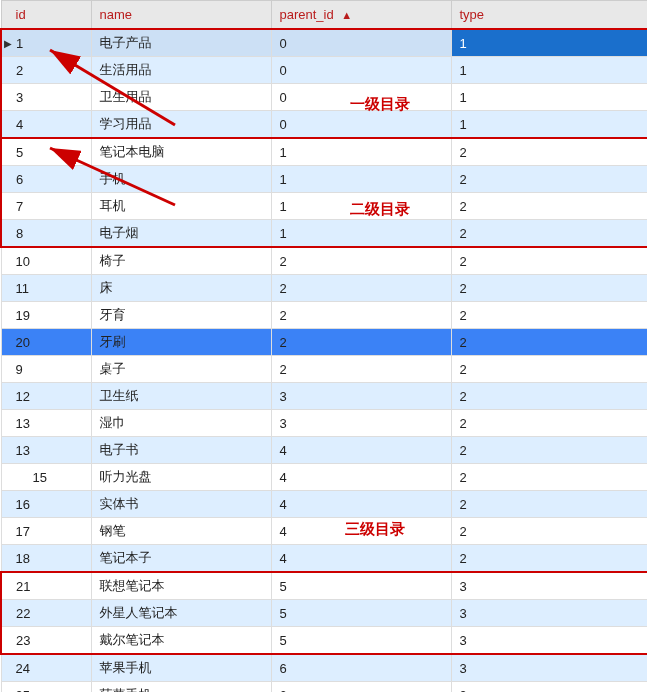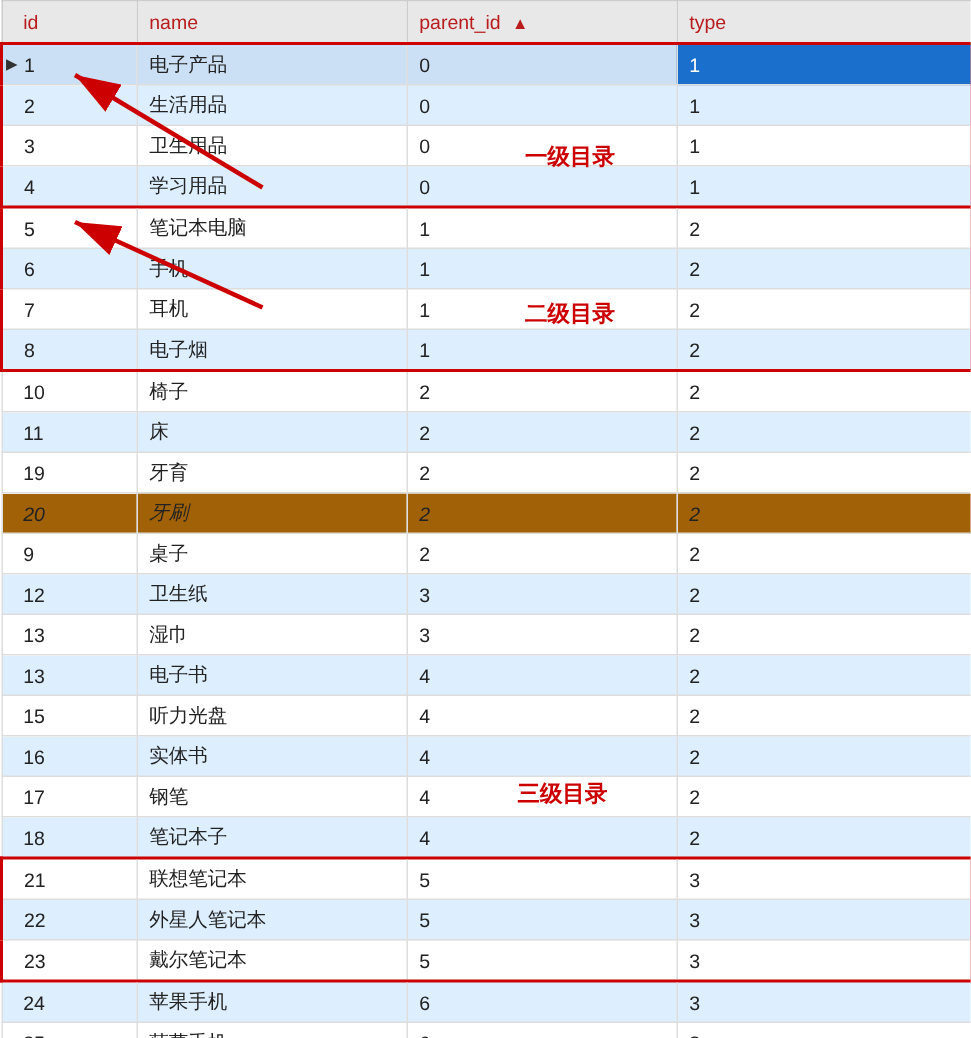--- a/index.html
+++ b/index.html
@@ -178,21 +178,21 @@
           <td>床</td>
           <td>2</td>
           <td>2</td>
         </tr>
         <tr style="background: rgb(255, 255, 255);">
           <td style="padding-left: 14px; position: relative;">19</td>
           <td>牙育</td>
           <td>2</td>
           <td>2</td>
         </tr>
-        <tr style="background: #a16207; font-style: italic;">
+        <tr style="background: #3b82f6;">
           <td style="padding-left: 14px; position: relative;">20</td>
           <td>牙刷</td>
           <td>2</td>
           <td>2</td>
         </tr>
         <tr style="background: rgb(255, 255, 255);">
           <td style="padding-left: 14px; position: relative;">9</td>
           <td>桌子</td>
           <td>2</td>
           <td>2</td>
@@ -209,21 +209,21 @@
           <td>3</td>
           <td>2</td>
         </tr>
         <tr style="background: rgb(221, 238, 255);">
           <td style="padding-left: 14px; position: relative;">13</td>
           <td>电子书</td>
           <td>4</td>
           <td>2</td>
         </tr>
         <tr style="background: rgb(255, 255, 255);">
-          <td style="padding-left: 14px; position: relative;">15</td>
+          <td style="padding-left: 31px; position: relative;">15</td>
           <td>听力光盘</td>
           <td>4</td>
           <td>2</td>
         </tr>
         <tr style="background: rgb(221, 238, 255);">
           <td style="padding-left: 14px; position: relative;">16</td>
           <td>实体书</td>
           <td>4</td>
           <td>2</td>
         </tr>

